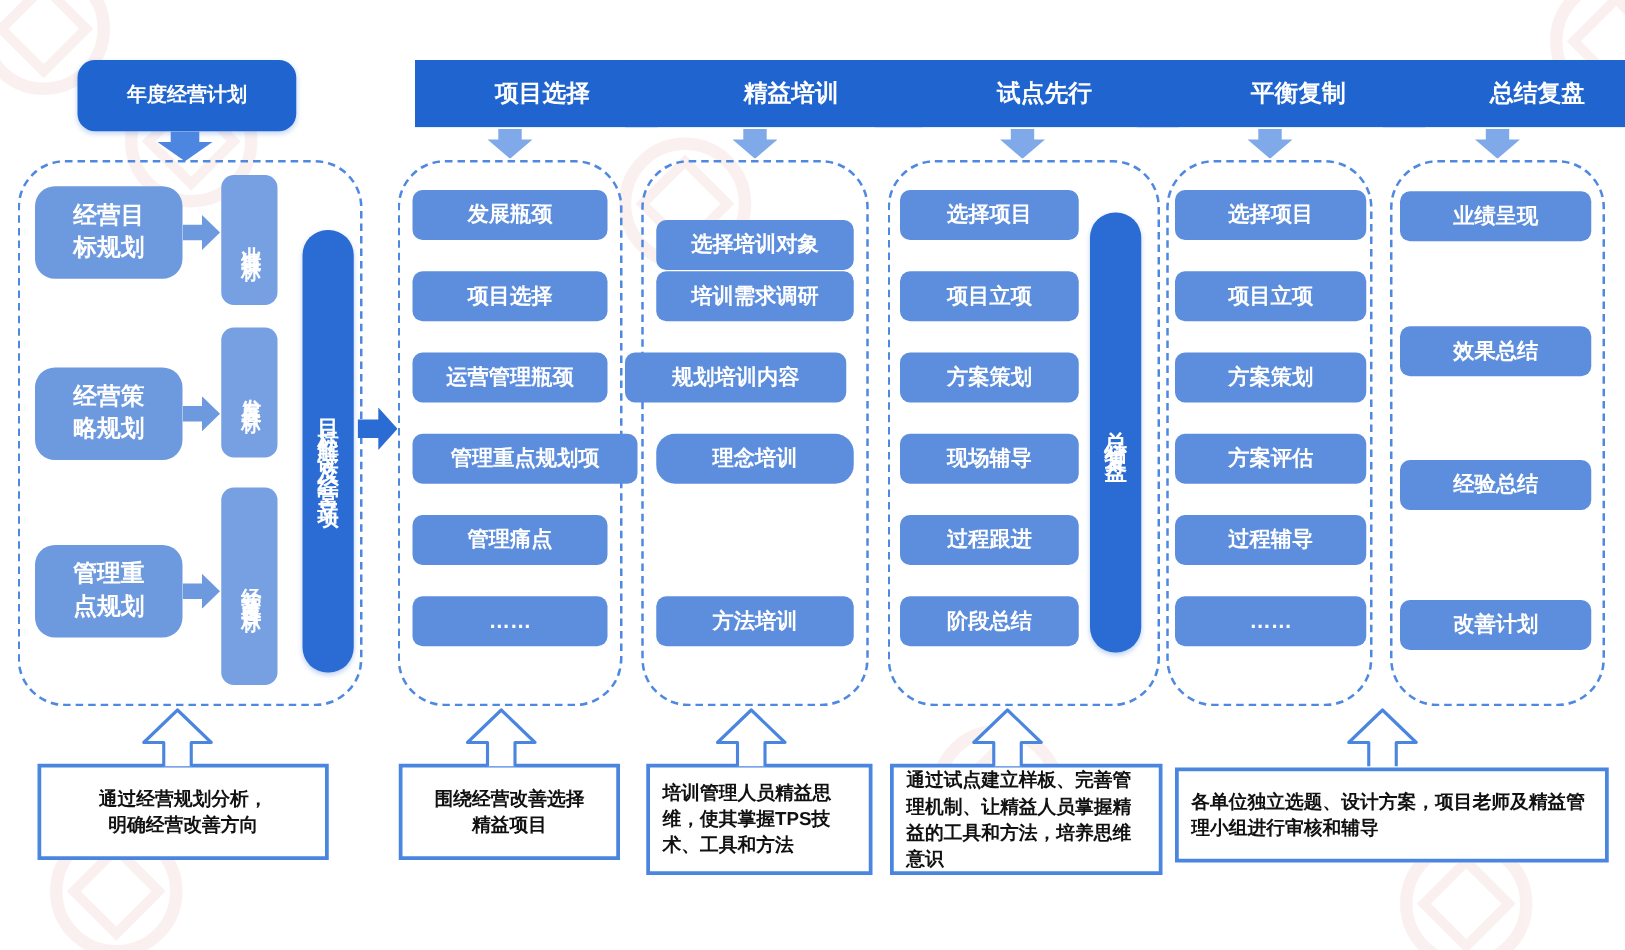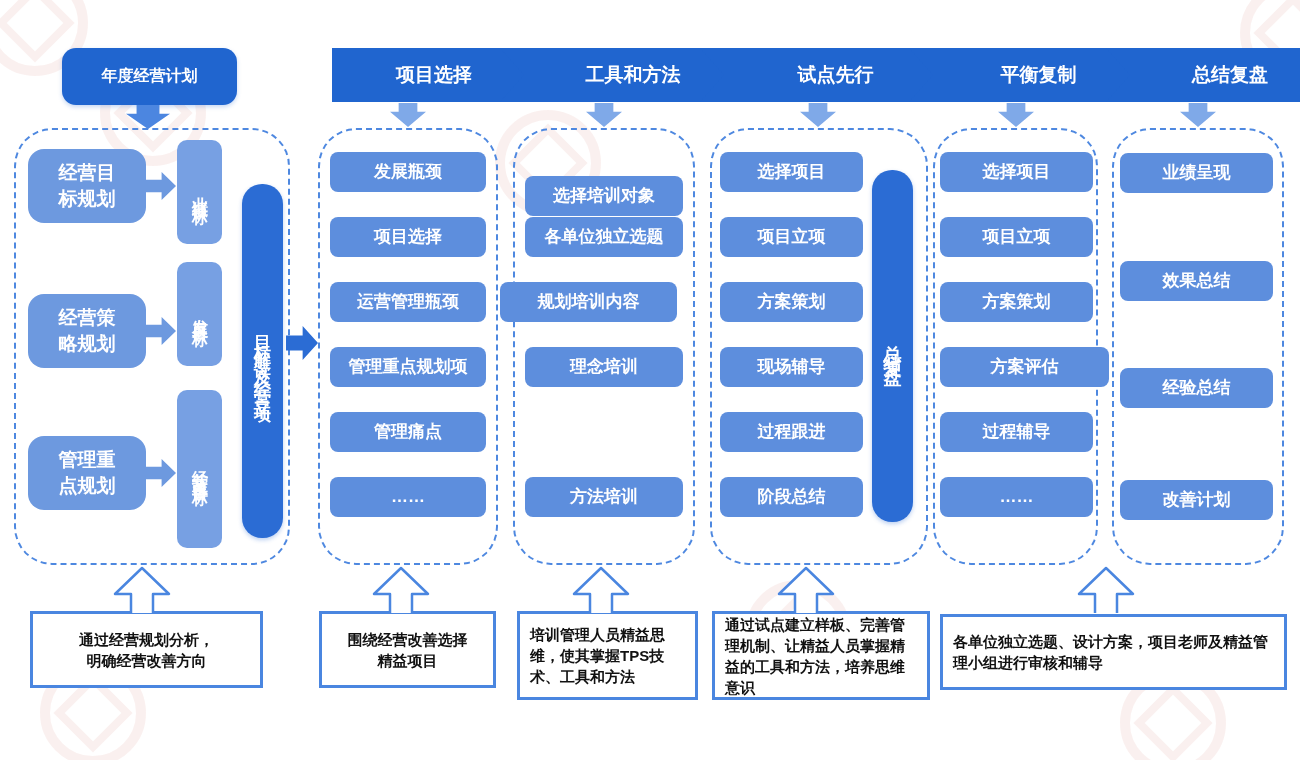--- a/index.html
+++ b/index.html
@@ -68,21 +68,21 @@
   <div class="wm wm-ring" style="left:495px;top:110px;"></div>
   <div class="wm wm-ring" style="left:1240px;top:-20px;"></div>
   <div class="wm wm-ring" style="left:745px;top:580px;"></div>
   <div class="wm wm-ring" style="left:40px;top:660px;"></div>
   <div class="wm wm-ring" style="left:1120px;top:670px;"></div>
 
   <div class="title-box" style="left:62px;top:48px;width:175px;height:57px;">年度经营计划</div>
   <div class="darr darr-title" style="left:126px;top:105px;width:44px;height:24px;"></div>
 
   <div class="chev chev-first" style="left:332px;width:184px;">项目选择</div>
-  <div class="chev chev-notch" style="left:500px;width:210px;">工具和方法</div>
+  <div class="chev chev-notch" style="left:500px;width:210px;">精益培训</div>
   <div class="chev chev-notch" style="left:700px;width:215px;">试点先行</div>
   <div class="chev chev-notch" style="left:909px;width:203px;">平衡复制</div>
   <div class="chev chev-notch" style="left:1106px;width:192px;">总结复盘</div>
 
   <div class="darr" style="left:390px;top:103px;width:36px;height:24px;"></div>
   <div class="darr" style="left:586px;top:103px;width:36px;height:24px;"></div>
   <div class="darr" style="left:800px;top:103px;width:36px;height:24px;"></div>
   <div class="darr" style="left:998px;top:103px;width:36px;height:24px;"></div>
   <div class="darr" style="left:1180px;top:103px;width:36px;height:24px;"></div>
 
@@ -108,42 +108,42 @@
   <div class="vtag" style="left:177px;top:262px;width:45px;height:104px;">发展目标</div>
   <div class="vtag" style="left:177px;top:390px;width:45px;height:158px;">经营改善目标</div>
 
   <div class="vbar" style="left:242px;top:184px;width:41px;height:354px;">目标解读及经营立项</div>
 
   <div class="rarr rarr-dark" style="left:286px;top:326px;width:32px;height:34px;"></div>
 
   <div class="item" style="left:330px;top:152px;width:156px;height:40px;">发展瓶颈</div>
   <div class="item" style="left:330px;top:217px;width:156px;height:40px;">项目选择</div>
   <div class="item" style="left:330px;top:282px;width:156px;height:40px;">运营管理瓶颈</div>
-  <div class="item" style="left:330px;top:347px;width:156px;height:40px;">管理重点规划项</div>
+  <div class="item" style="left:330px;top:347px;width:180px;height:40px;">管理重点规划项</div>
   <div class="item" style="left:330px;top:412px;width:156px;height:40px;">管理痛点</div>
   <div class="item" style="left:330px;top:477px;width:156px;height:40px;">……</div>
 
   <div class="item" style="left:525px;top:152px;width:158px;height:40px;margin-top:24px;">选择培训对象</div>
-  <div class="item" style="left:525px;top:217px;width:158px;height:40px;">各单位独立选题</div>
+  <div class="item" style="left:525px;top:217px;width:158px;height:40px;">培训需求调研</div>
   <div class="item" style="left:500px;top:282px;width:177px;height:40px;">规划培训内容</div>
-  <div class="item" style="left:525px;top:347px;width:158px;height:40px;">理念培训</div>
+  <div class="item" style="left:525px;top:347px;width:158px;height:40px;border-radius:15px;">理念培训</div>
   <div class="item" style="left:525px;top:477px;width:158px;height:40px;">方法培训</div>
 
   <div class="item" style="left:720px;top:152px;width:143px;height:40px;">选择项目</div>
   <div class="item" style="left:720px;top:217px;width:143px;height:40px;">项目立项</div>
   <div class="item" style="left:720px;top:282px;width:143px;height:40px;">方案策划</div>
   <div class="item" style="left:720px;top:347px;width:143px;height:40px;">现场辅导</div>
   <div class="item" style="left:720px;top:412px;width:143px;height:40px;">过程跟进</div>
   <div class="item" style="left:720px;top:477px;width:143px;height:40px;text-align:center;">阶段总结</div>
   <div class="vbar vbar-short" style="left:872px;top:170px;width:41px;height:352px;">总结复盘</div>
 
   <div class="item" style="left:940px;top:152px;width:153px;height:40px;">选择项目</div>
   <div class="item" style="left:940px;top:217px;width:153px;height:40px;">项目立项</div>
   <div class="item" style="left:940px;top:282px;width:153px;height:40px;">方案策划</div>
-  <div class="item" style="left:940px;top:347px;width:169px;height:40px;">方案评估</div>
+  <div class="item" style="left:940px;top:347px;width:153px;height:40px;">方案评估</div>
   <div class="item" style="left:940px;top:412px;width:153px;height:40px;">过程辅导</div>
   <div class="item" style="left:940px;top:477px;width:153px;height:40px;">……</div>
 
   <div class="item" style="left:1120px;top:153px;width:153px;height:40px;">业绩呈现</div>
   <div class="item" style="left:1120px;top:261px;width:153px;height:40px;">效果总结</div>
   <div class="item" style="left:1120px;top:368px;width:153px;height:40px;">经验总结</div>
   <div class="item" style="left:1120px;top:480px;width:153px;height:40px;">改善计划</div>
 
   <div class="note note-center" style="left:30px;top:611px;width:233px;height:77px;">通过经营规划分析，
 明确经营改善方向</div>

